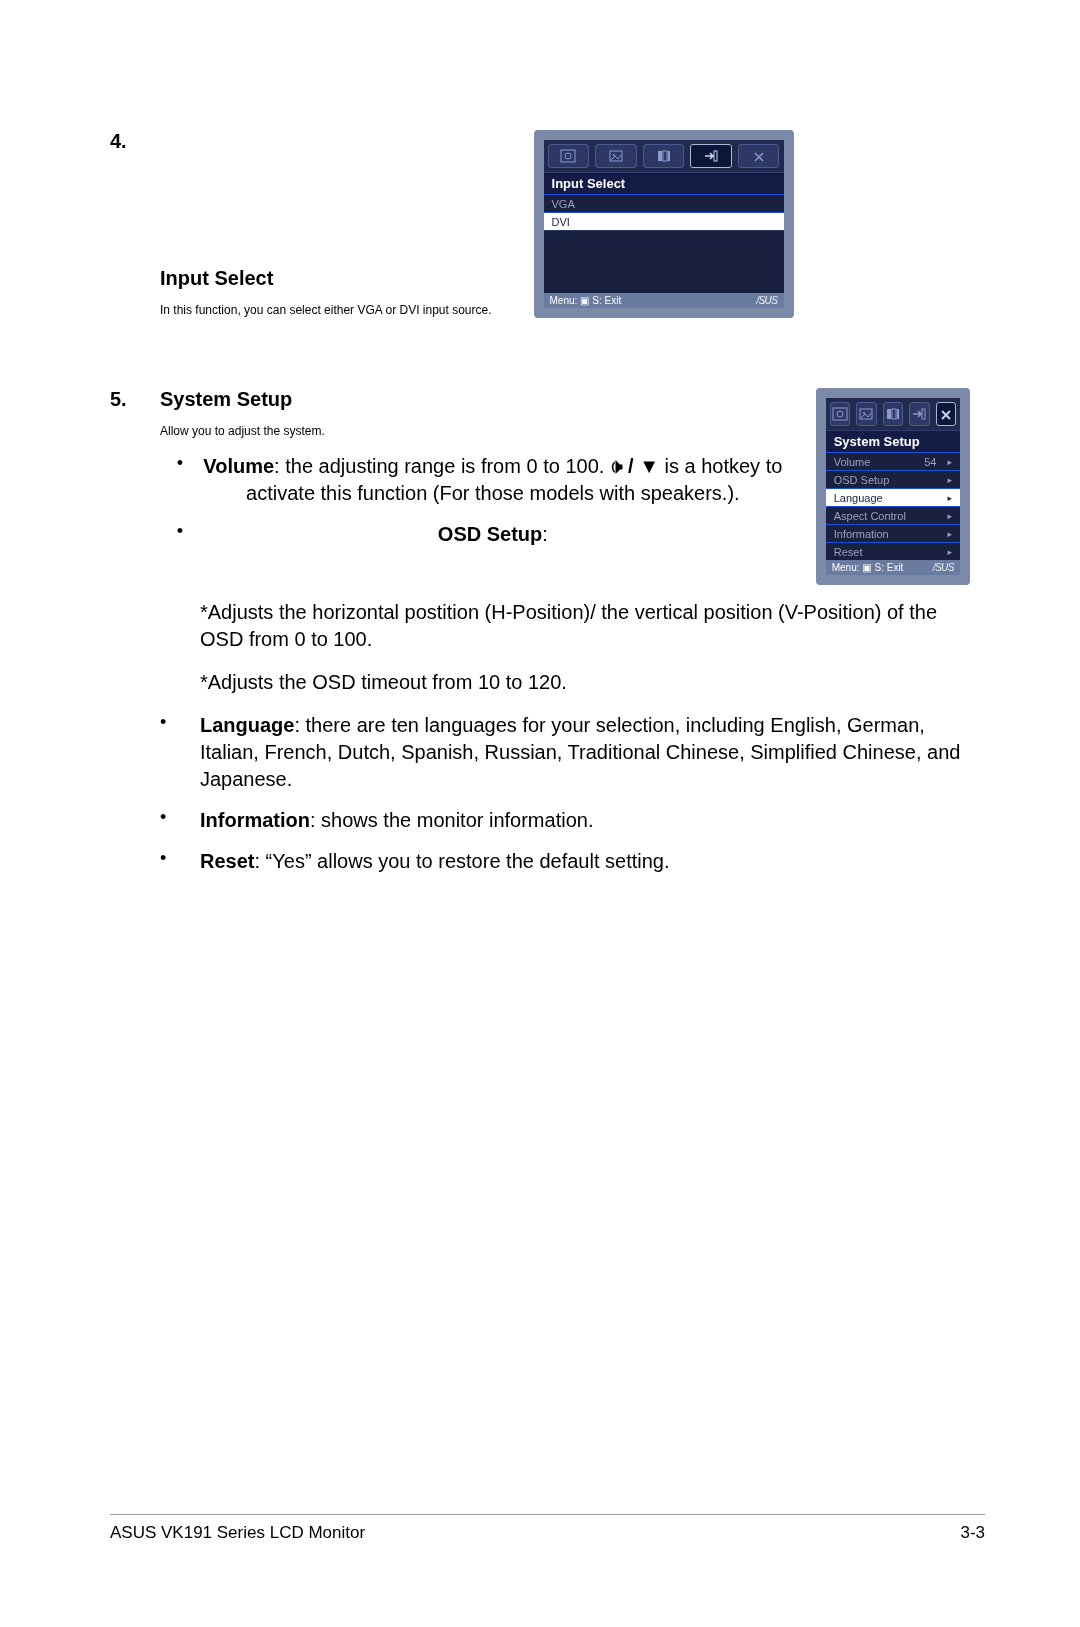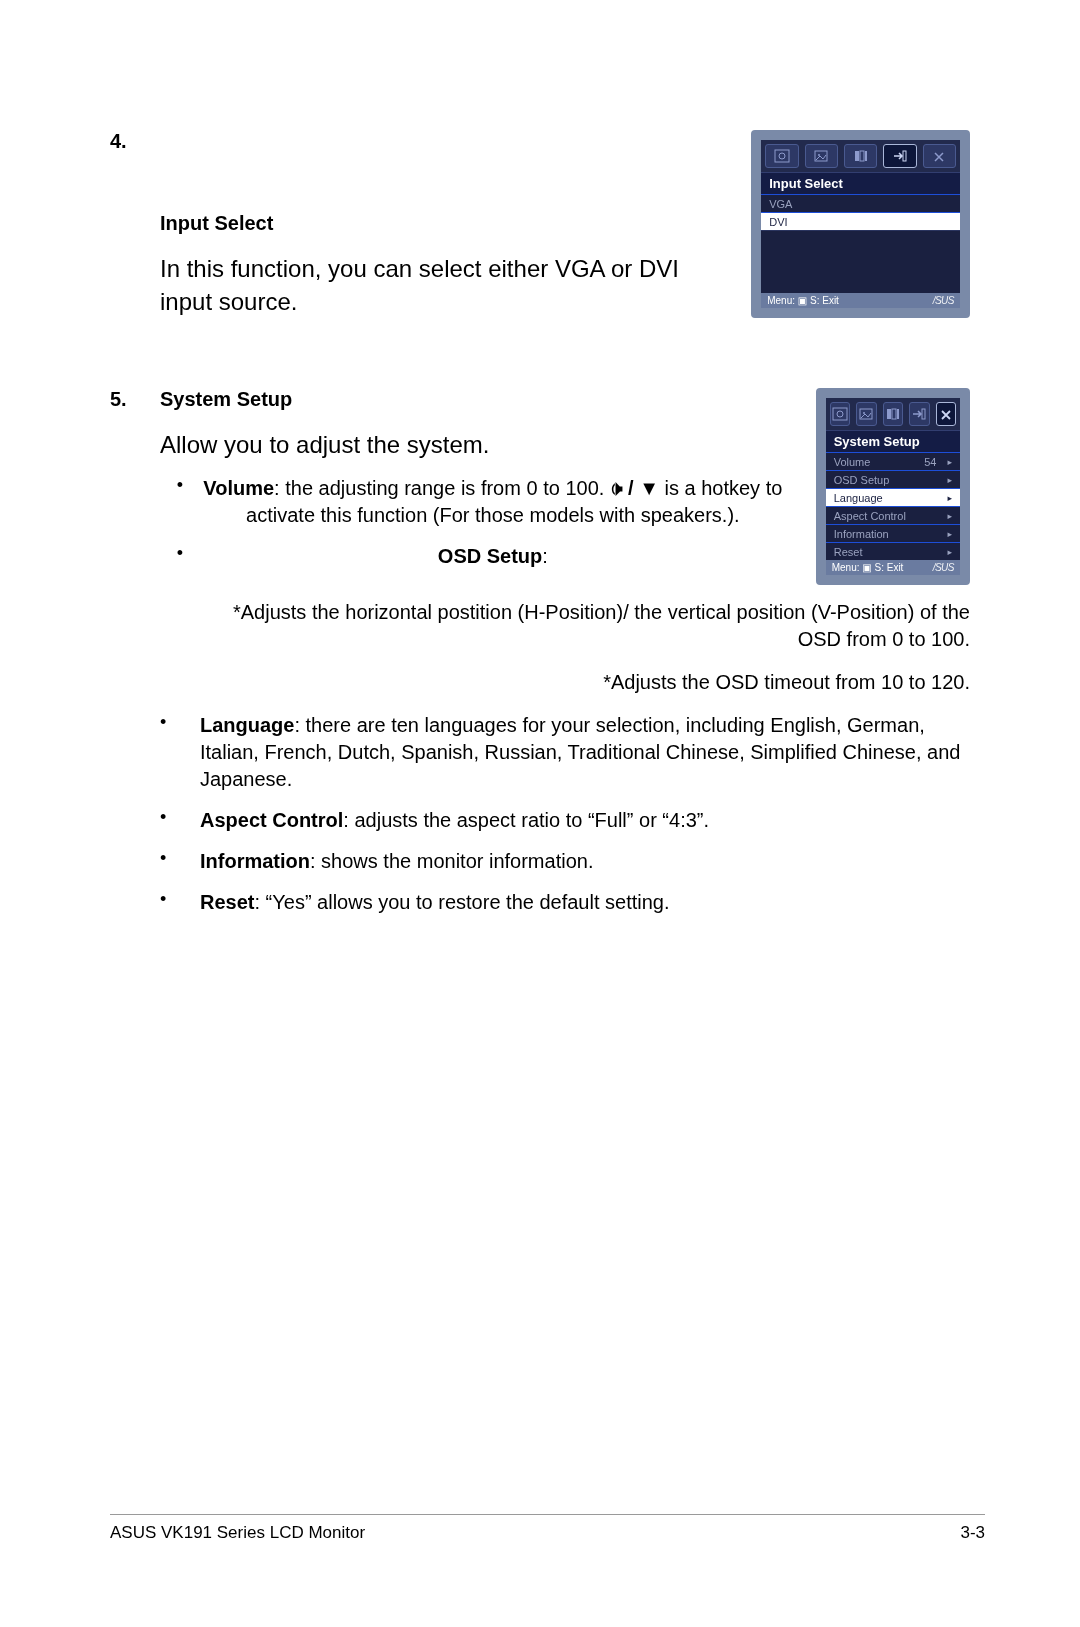--- a/index.html
+++ b/index.html
@@ -12,21 +12,21 @@
     width: 1080px;
     height: 1627px;
     position: relative;
     box-sizing: border-box;
     padding: 130px 110px 0 110px;
   }
   .row { display: flex; }
   .num-col { width: 50px; flex: 0 0 50px; font-weight: bold; font-size: 20px; }
   .body-col { flex: 1; }
   .heading { font-weight: bold; font-size: 20px; }
-  .para { font-size: 24px; line-height: 1.35; margin-top: 18px; }
+  .para { font-size: 12px; line-height: 1.35; margin-top: 12px; }
   .bullets { margin-top: 14px; text-align: center; }
   .bullet-row { display: flex; margin-top: 14px; }
   .bullet-dot { width: 40px; flex: 0 0 40px; font-size: 18px; }
   .bullet-dot::before { content: "•"; }
   .bullet-body { flex: 1; font-size: 20px; line-height: 1.35; }
   .bullet-body .label { font-weight: bold; }
   .stars p { margin: 0 0 16px 0; font-size: 20px; line-height: 1.35; }
 
   
   .osd {
@@ -284,40 +284,34 @@
                 </span>
             </div>
           </div>
           <div class="footer">
             <span>Menu: ▣   S: Exit</span>
             <span class="brand">/SUS</span>
           </div>
         </div>
       </div>
 
-      <div style="margin-left:40px; margin-top:14px;text-align:right;">
+      <div style="margin-left:40px; margin-top:14px;">
         <div class="stars">
           <p>*Adjusts the horizontal postition (H-Position)/ the vertical position (V-Position) of the OSD from 0 to 100.</p>
           <p>*Adjusts the OSD timeout from 10 to 120.</p>
         </div>
       </div>
 
       <div class="bullet-row">
         <div class="bullet-dot"></div>
         <div class="bullet-body">
           <span class="label">Language</span><span>: there are ten languages for your selection, including English, German, Italian, French, Dutch, Spanish, Russian, Traditional Chinese, Simplified Chinese, and Japanese.</span>
         </div>
       </div>
 
-      <div class="bullet-row">
-        <div class="bullet-dot"></div>
-        <div class="bullet-body">
-          <span class="label">Aspect Control</span><span>: adjusts the aspect ratio to “Full” or “4:3”.</span>
-        </div>
-      </div>
 
       <div class="bullet-row">
         <div class="bullet-dot"></div>
         <div class="bullet-body">
           <span class="label">Information</span><span>: shows the monitor information.</span>
         </div>
       </div>
 
       <div class="bullet-row">
         <div class="bullet-dot"></div>

